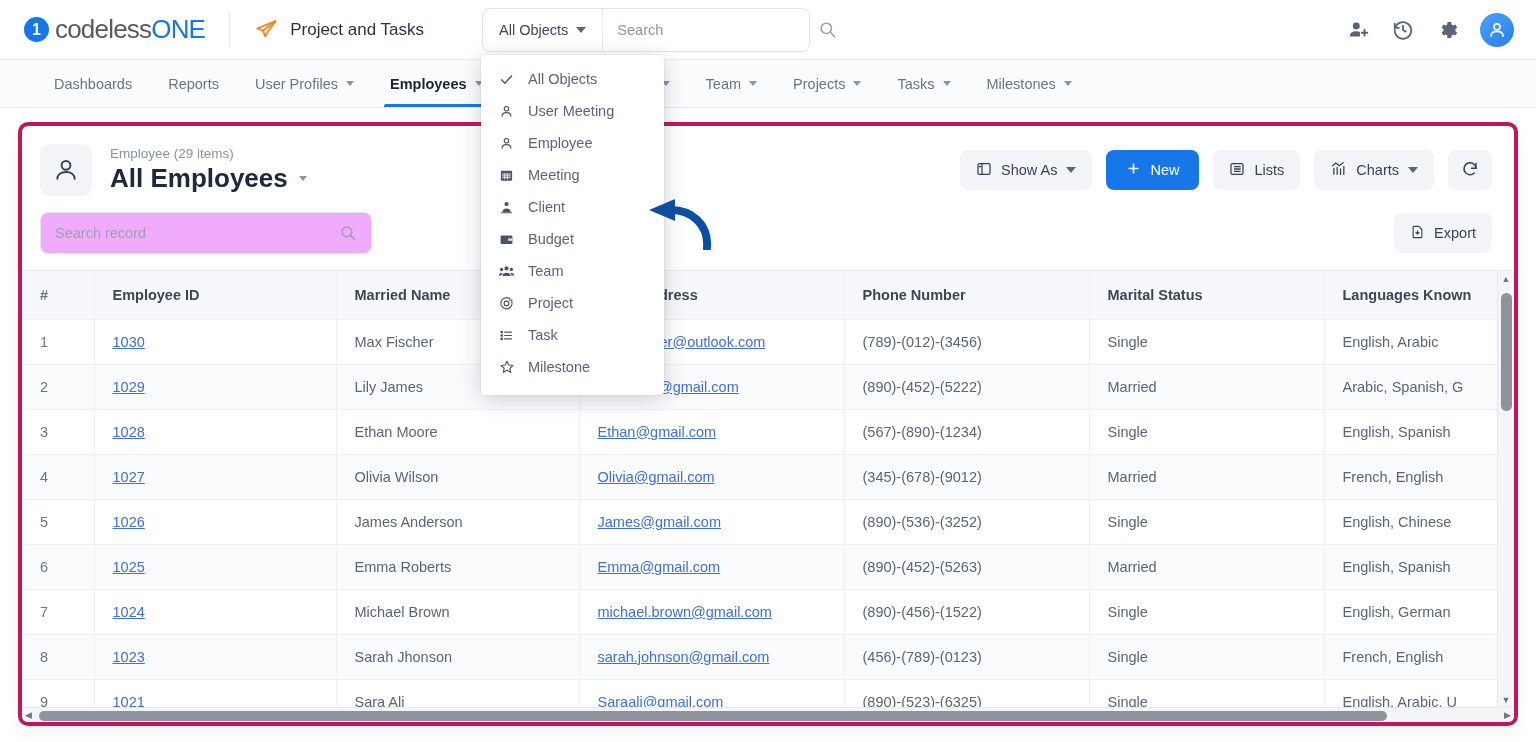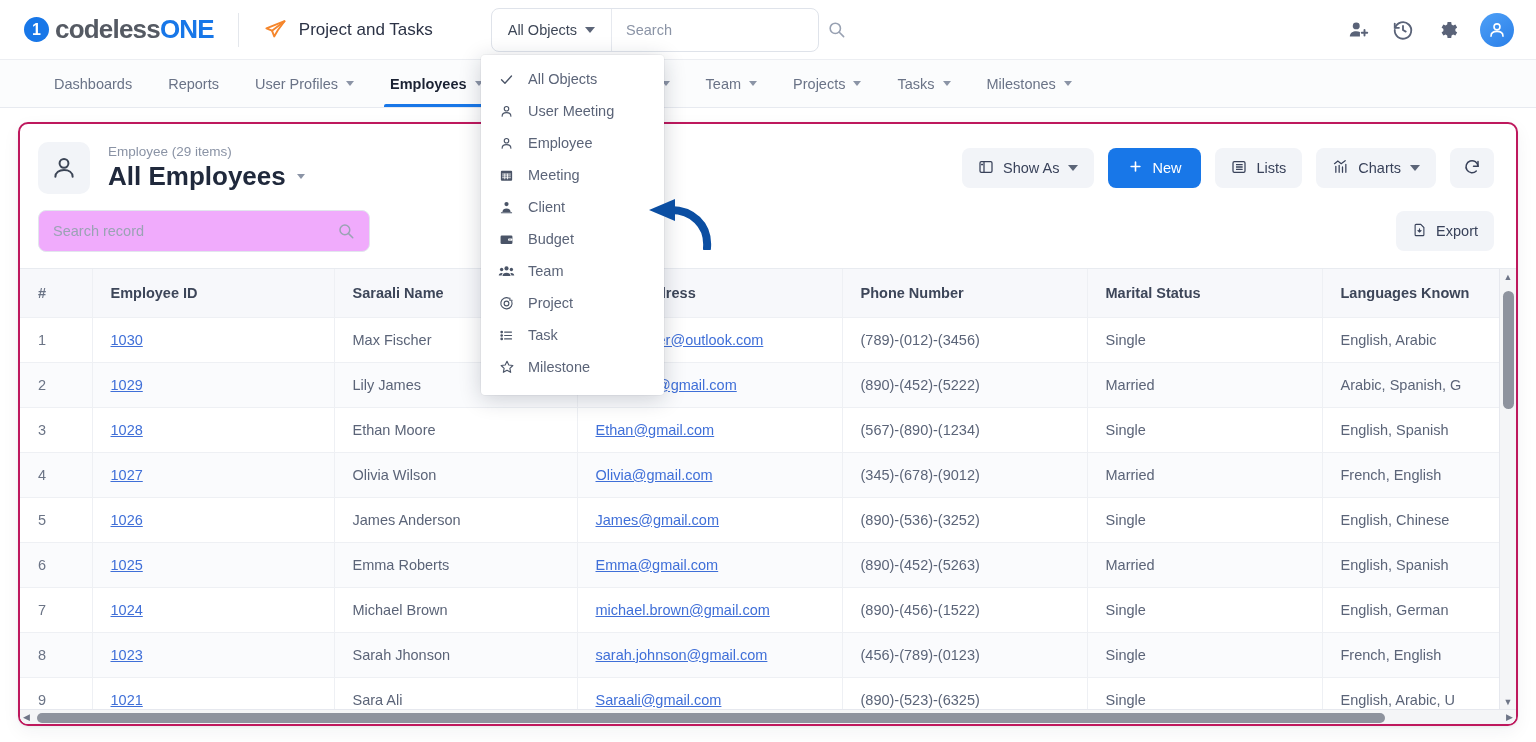--- a/index.html
+++ b/index.html
@@ -32,21 +32,21 @@
     width: 25px; height: 25px; border-radius: 50%;
     background: #1877e8; position: relative; flex: none;
   }
   .logo-mark::after {
     content: "1";
     position: absolute; inset: 0;
     color: #fff; font-size: 16px; font-weight: 700;
     display: flex; align-items: center; justify-content: center;
     font-family: "Liberation Sans", sans-serif;
   }
-  .logo-text { font-size: 26px; letter-spacing: -0.8px; font-weight: 700; }
+  .logo-text { font-size: 26px; letter-spacing: -0.8px; font-weight: 400; }
   .logo-text .a { color: #555a63; }
   .logo-text .b { color: #1877e8; }
 
   .divider-v { width: 1px; height: 34px; background: #e4e7ec; margin: 0 24px; }
 
   .proj { display: flex; align-items: center; gap: 12px; }
   .proj-icon { width: 24px; height: 24px; color: #f5862c; }
   .proj-name { font-size: 17px; color: #2b3245; font-weight: 500; }
 
   .searchwrap {
@@ -101,21 +101,21 @@
   .navtab.active { color: #1b2233; font-weight: 700; }
   .navtab.active::after {
     content: ""; position: absolute; left: 12px; right: 12px; bottom: 0;
     height: 3px; background: #1877e8; border-radius: 2px 2px 0 0;
   }
 
   
   .page { padding: 14px 18px 0 18px; background: #ffffff; height: 634px; }
   .card {
     background: #fff;
-    border: 2px solid #be185d;
+    border: 4px solid #be185d;
     border-radius: 10px;
     box-shadow: 0 1px 3px rgba(22,30,50,.06), 0 6px 18px rgba(22,30,50,.05);
     height: 604px;
     display: flex; flex-direction: column;
     overflow: hidden;
     position: relative;
   }
 
   .card-head {
     display: flex; align-items: center;
@@ -417,21 +417,21 @@
           <span>Export</span>
         </button>
       </div>
 
       <div class="tablewrap">
         <table>
           <thead>
             <tr>
               <th class="c-num">#</th>
               <th class="c-id">Employee ID</th>
-              <th class="c-name">Saraali Name</th>
+              <th class="c-name">Married Name</th>
               <th class="c-mail">Email Address</th>
               <th class="c-phone">Phone Number</th>
               <th class="c-marital">Marital Status</th>
               <th class="c-lang">Languages Known</th>
               <th class="c-more"></th>
             </tr>
           </thead>
           <tbody>
             <tr>
               <td class="c-num">1</td>

